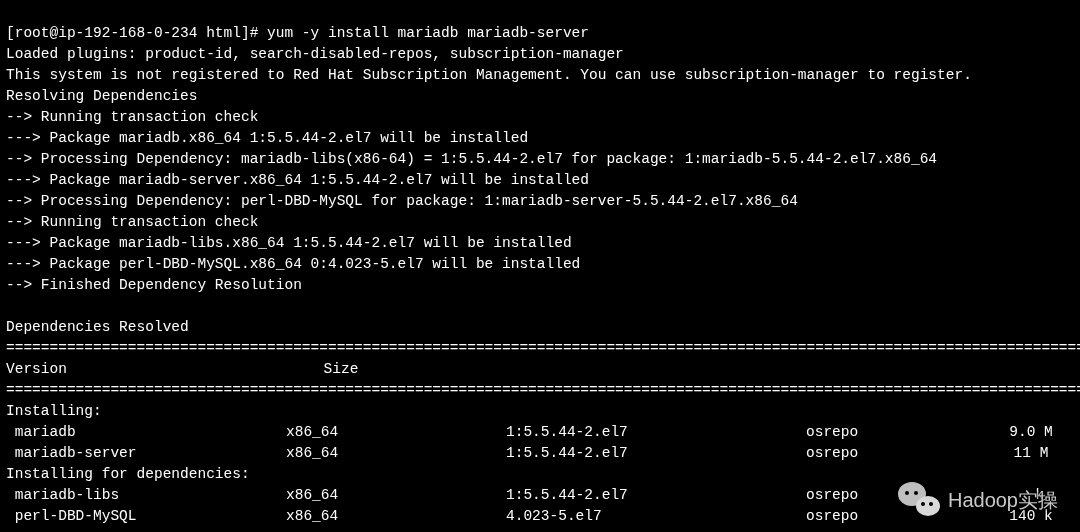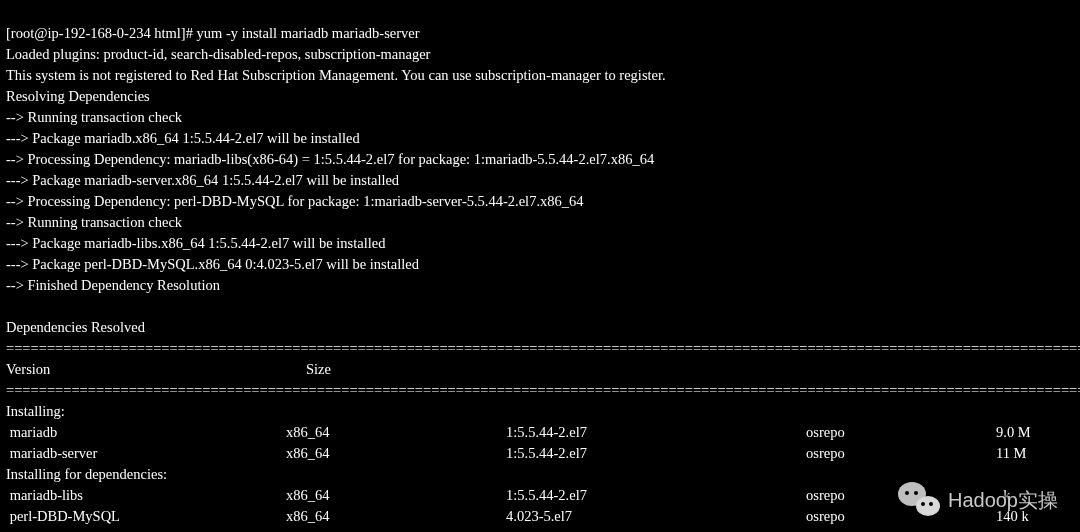--- a/index.html
+++ b/index.html
@@ -11,33 +11,32 @@
     color: #fff;
     font-family: "Courier New", Courier, monospace;
     font-size: 14.5px;
     line-height: 21px;
     overflow: hidden;
     position: relative;
   }
   .terminal {
     padding: 2px 6px;
     white-space: pre;
-    font-family: Liberation Serif, serif;
   }
   .rule {
     letter-spacing: 0;
   }
   .row {
     display: flex;
   }
   .col-pkg   { width: 280px; }
   .col-arch  { width: 220px; }
   .col-ver   { width: 300px; }
   .col-repo  { width: 190px; }
-  .col-size  { width: 70px; text-align: left; }
+  .col-size  { width: 70px; text-align: center; }
   .watermark {
     position: absolute;
     right: 22px;
     bottom: 14px;
     display: flex;
     align-items: center;
     gap: 8px;
     color: #c9c9c9;
     font-family: Liberation Sans, sans-serif;
     font-size: 20px;

